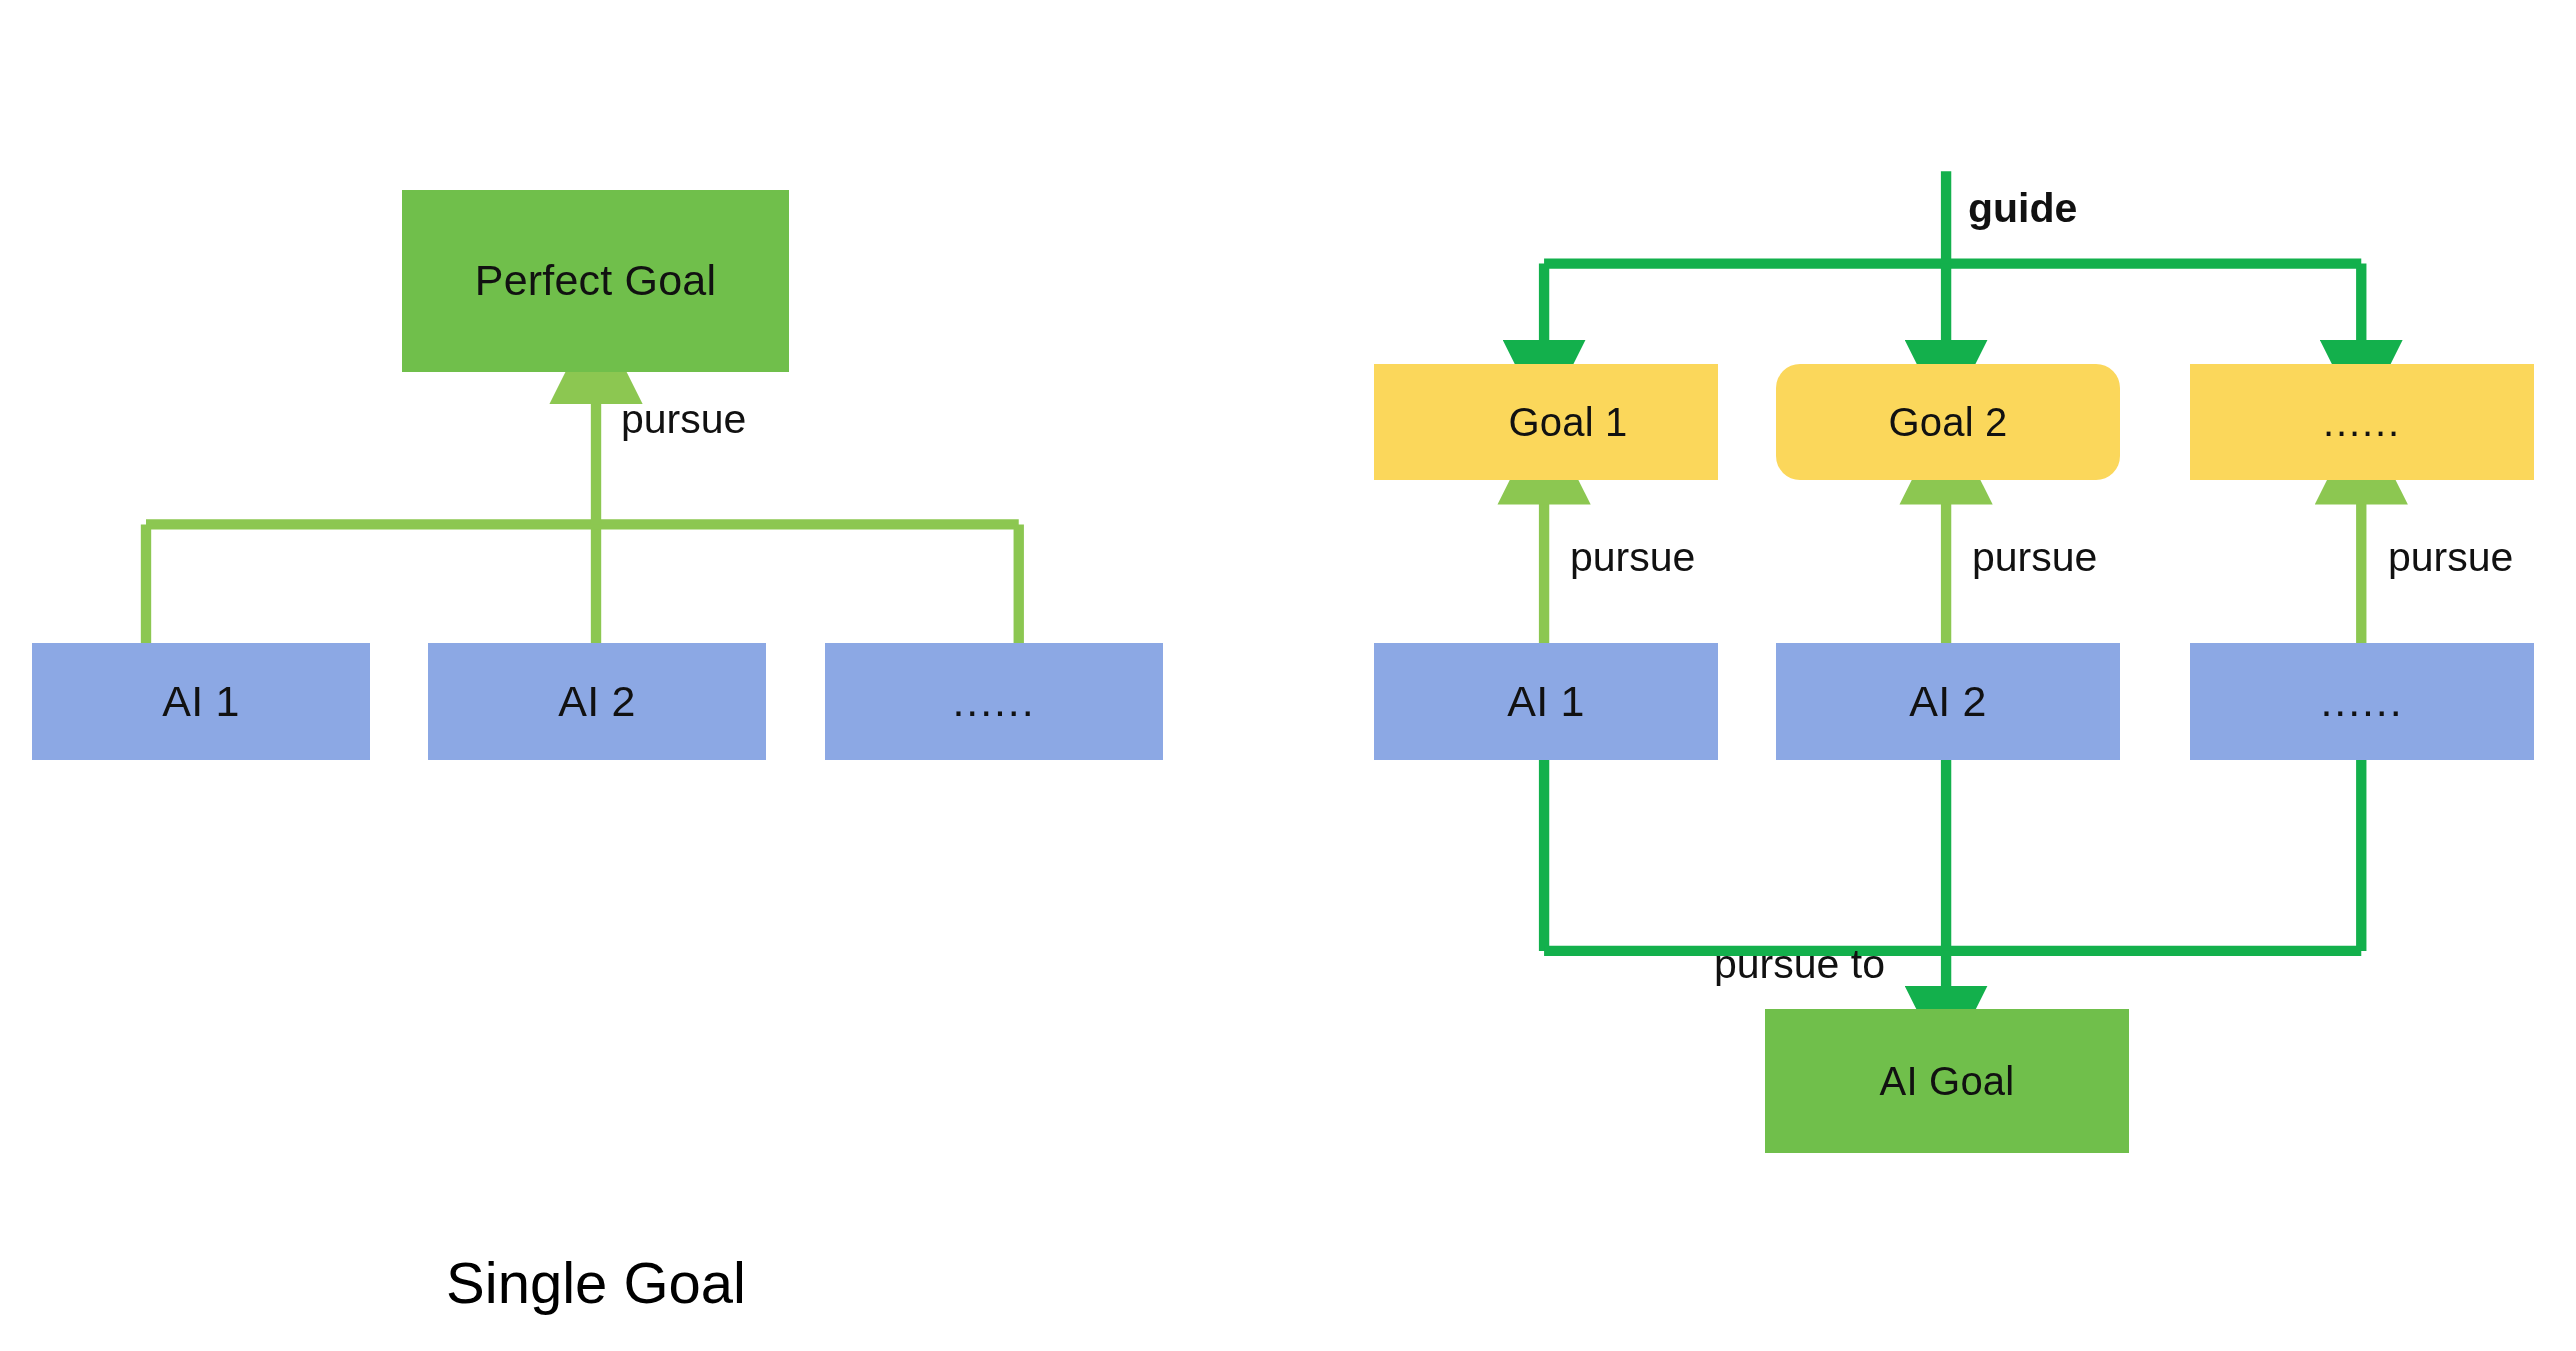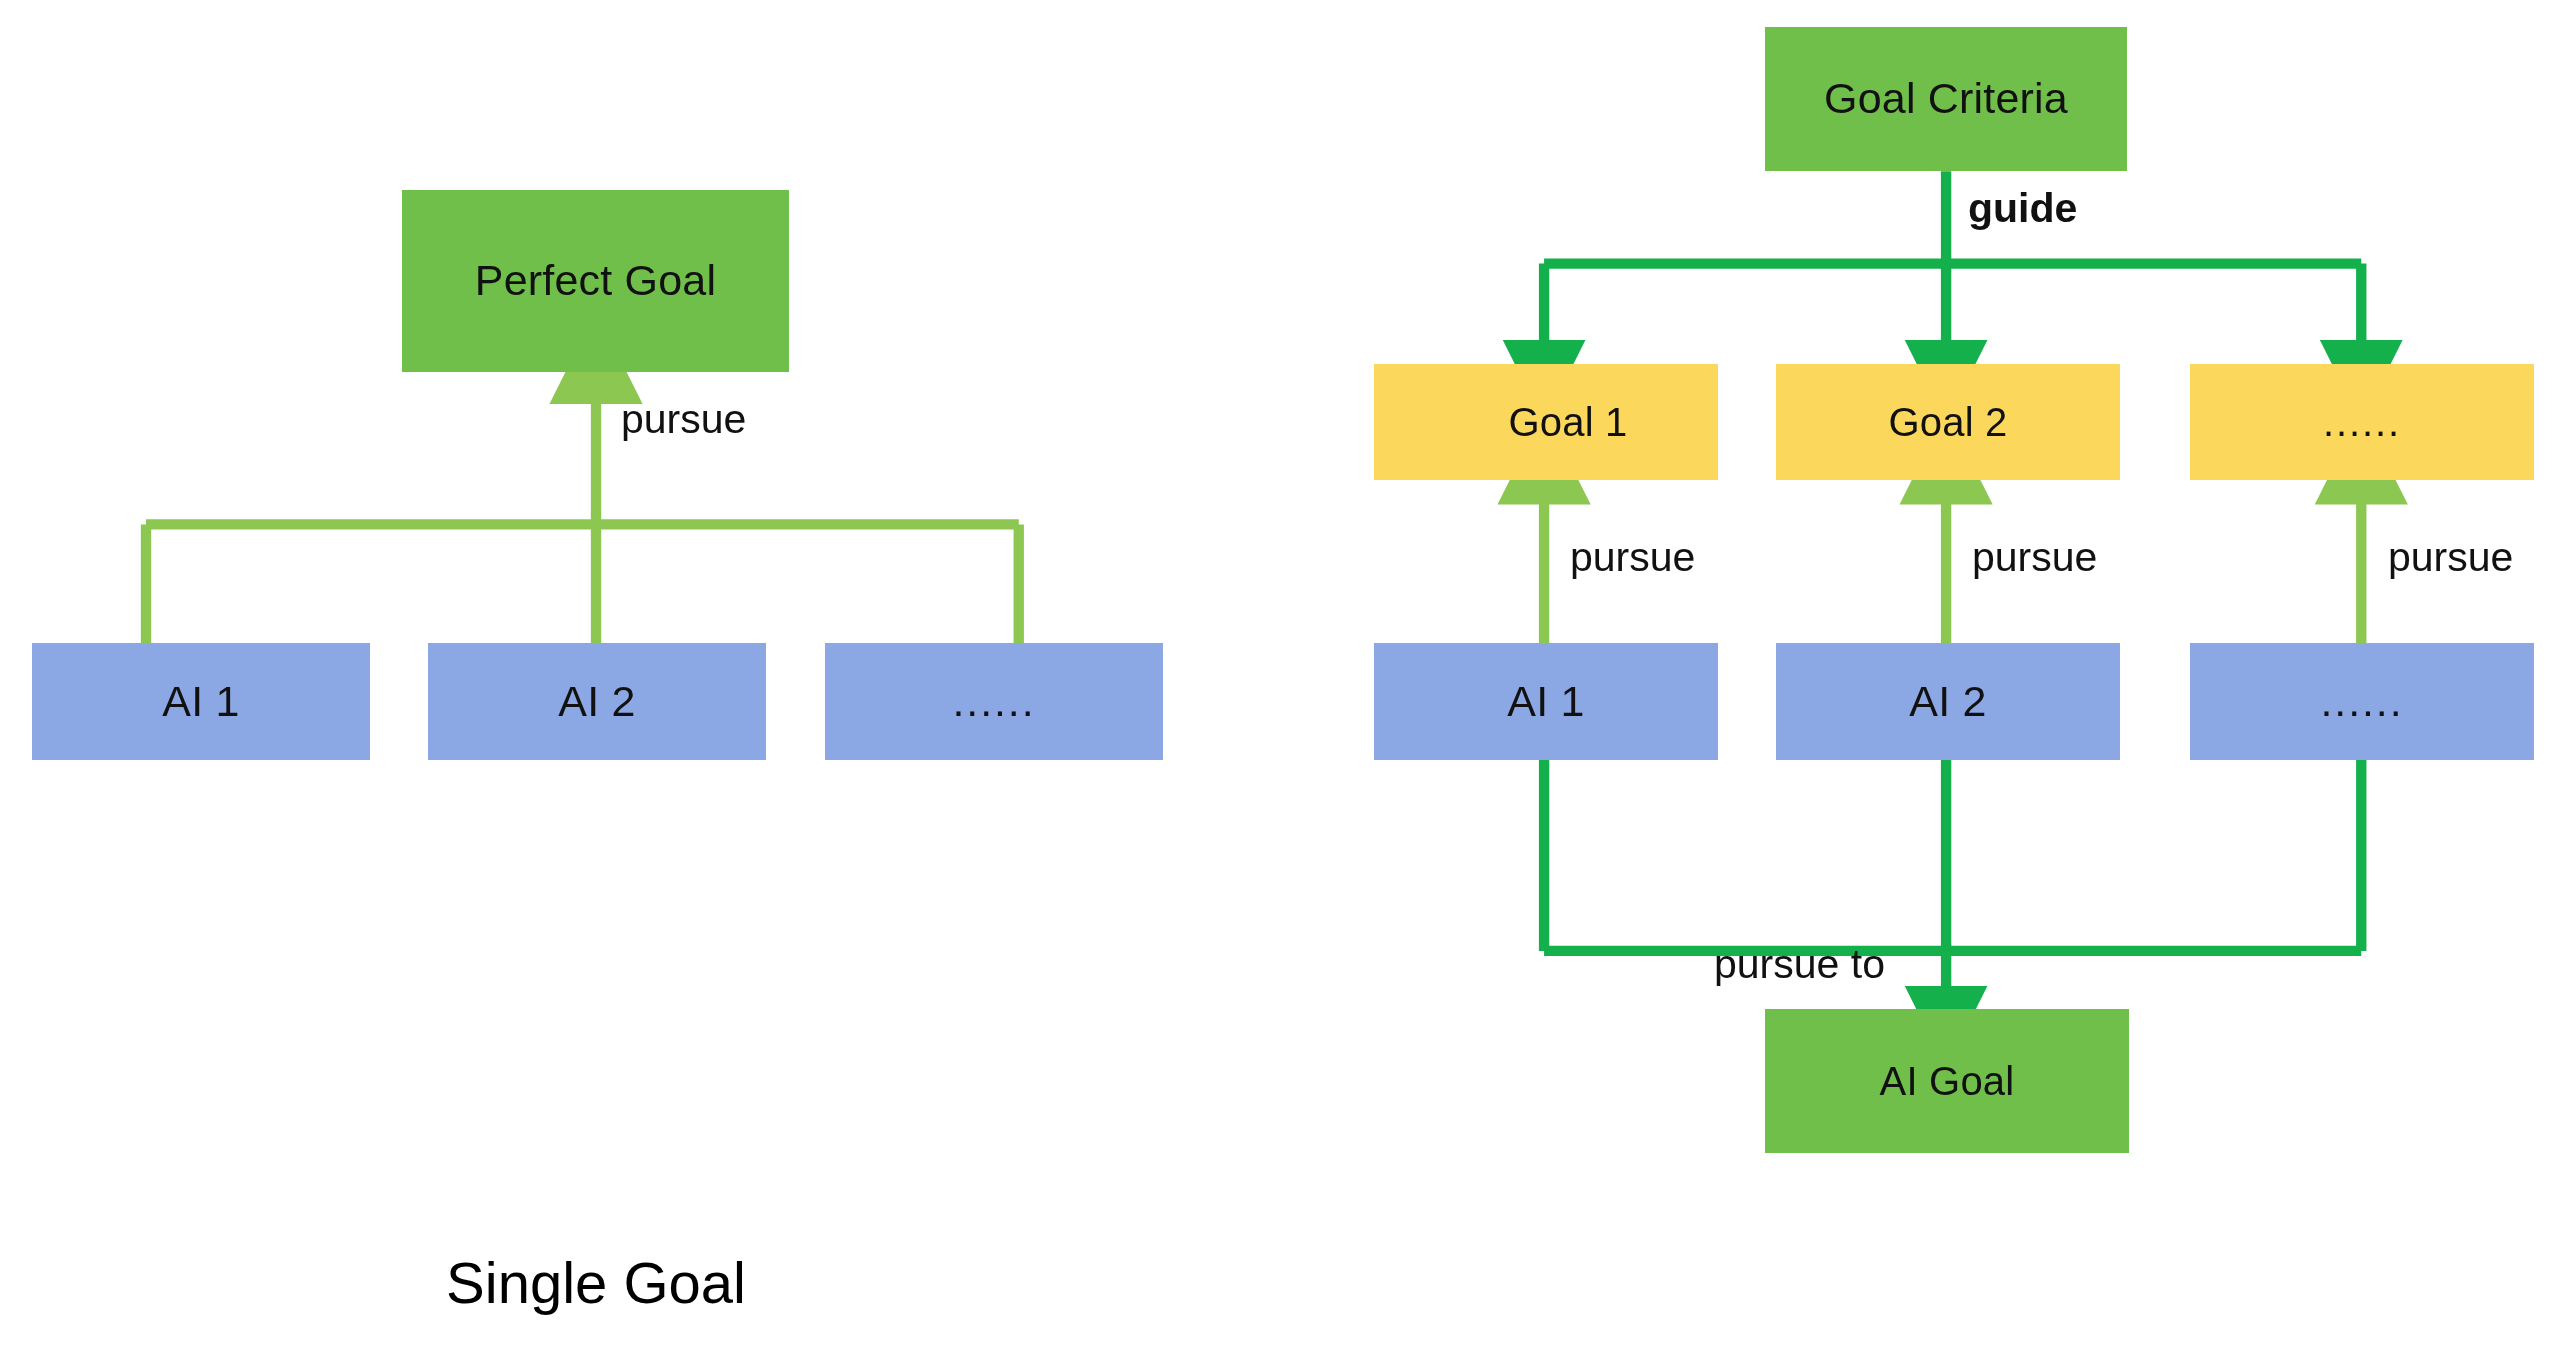--- a/index.html
+++ b/index.html
@@ -139,31 +139,28 @@
   <div class="node node-blue" style="left:428px; top:643px; width:338px; height:117px;">
     <span class="node-label">AI 2</span>
   </div>
 
   <div class="node node-blue" style="left:825px; top:643px; width:338px; height:117px;">
     <span class="node-label ellipsis-label">......</span>
   </div>
 
   <div class="caption" style="left:0px; top:1254px; width:1192px;">Single Goal</div>
 
-  <div class="node node-green" style="left:1765px; top:27px; width:362px; height:144px;">
-    <span class="node-label">Goal Criteria</span>
-  </div>
 
   <div class="edge-label" style="left:1968px; top:188px;font-weight:bold;">guide</div>
 
   <div class="node node-yellow" style="left:1374px; top:364px; width:344px; height:116px;padding-left:44px;">
     <span class="node-label small">Goal 1</span>
   </div>
 
-  <div class="node node-yellow" style="left:1776px; top:364px; width:344px; height:116px;">
+  <div class="node node-yellow" style="left:1776px; top:364px; width:344px; height:116px;border-radius:24px;">
     <span class="node-label small">Goal 2</span>
   </div>
 
   <div class="node node-yellow" style="left:2190px; top:364px; width:344px; height:116px;">
     <span class="node-label small ellipsis-label">......</span>
   </div>
 
   <div class="edge-label" style="left:1570px; top:537px;">pursue</div>
   <div class="edge-label" style="left:1972px; top:537px;">pursue</div>
   <div class="edge-label" style="left:2388px; top:537px;">pursue</div>

